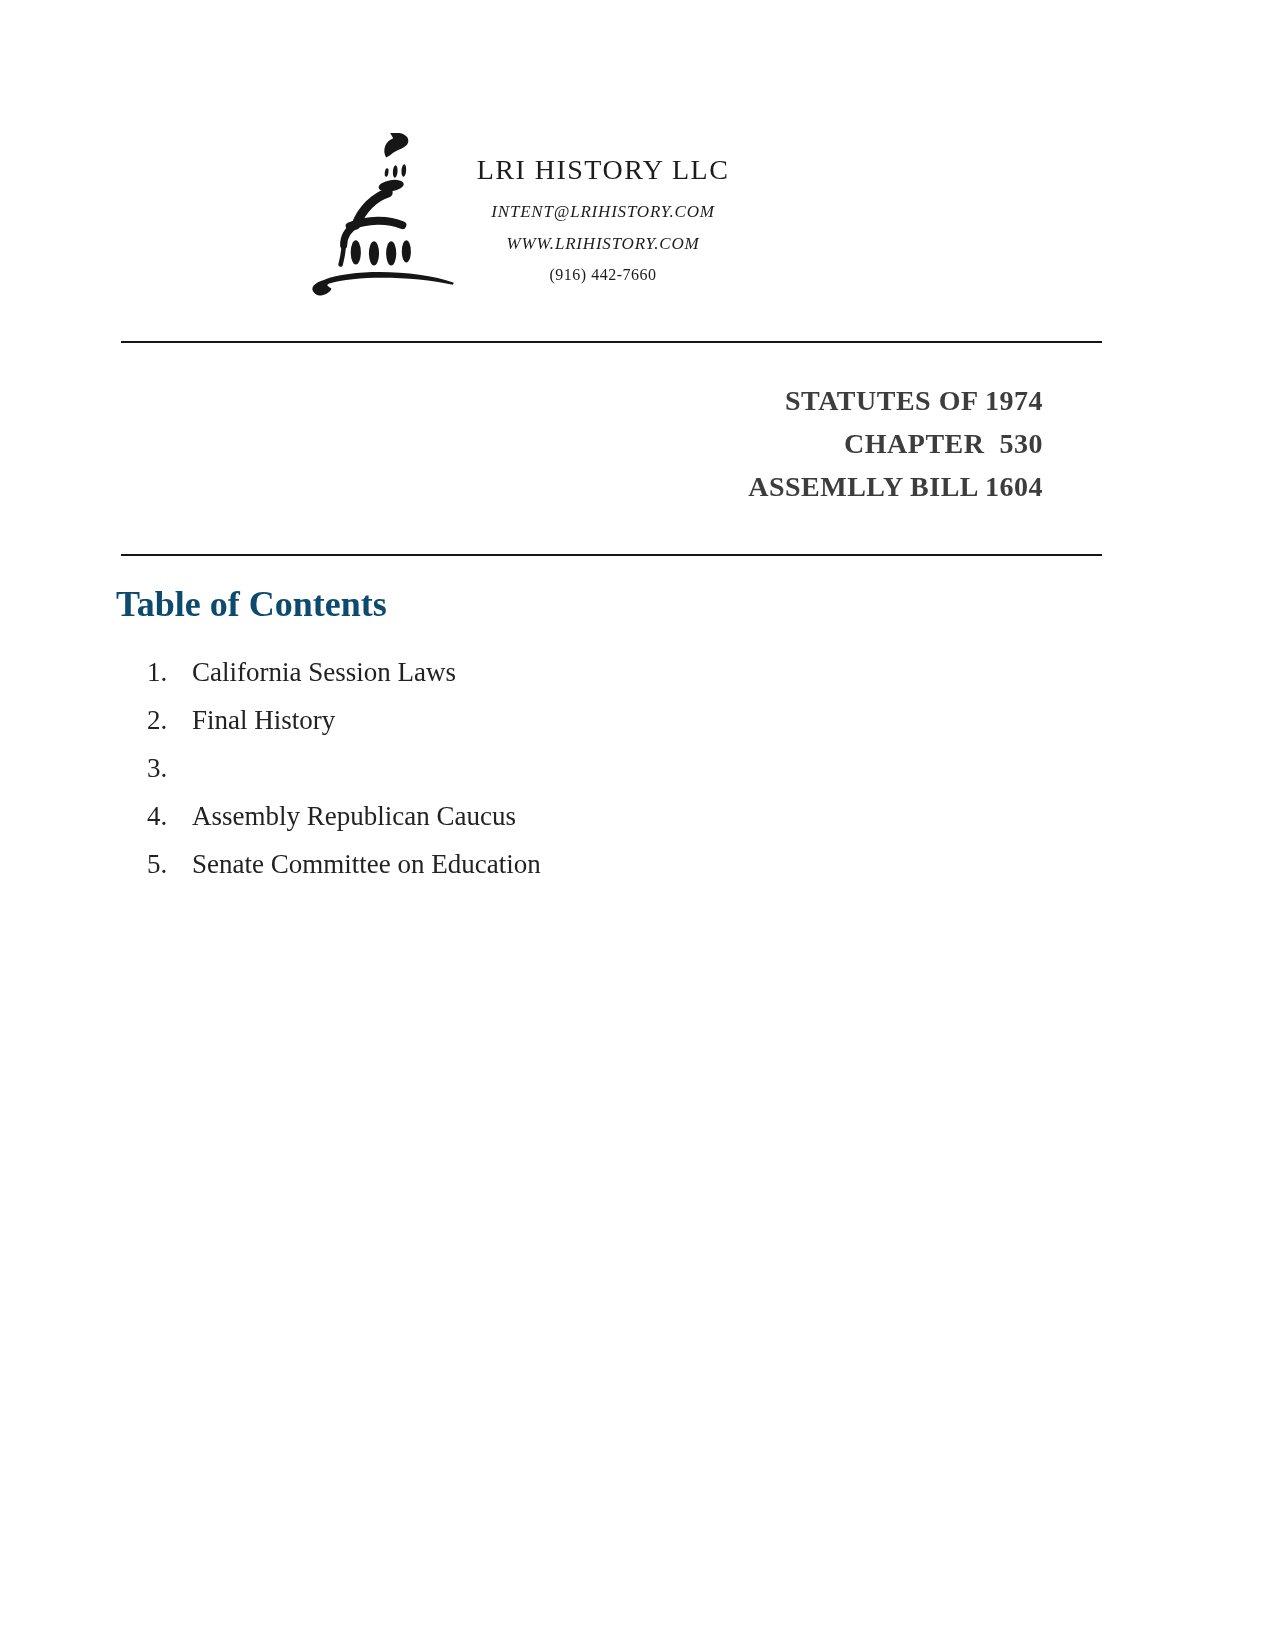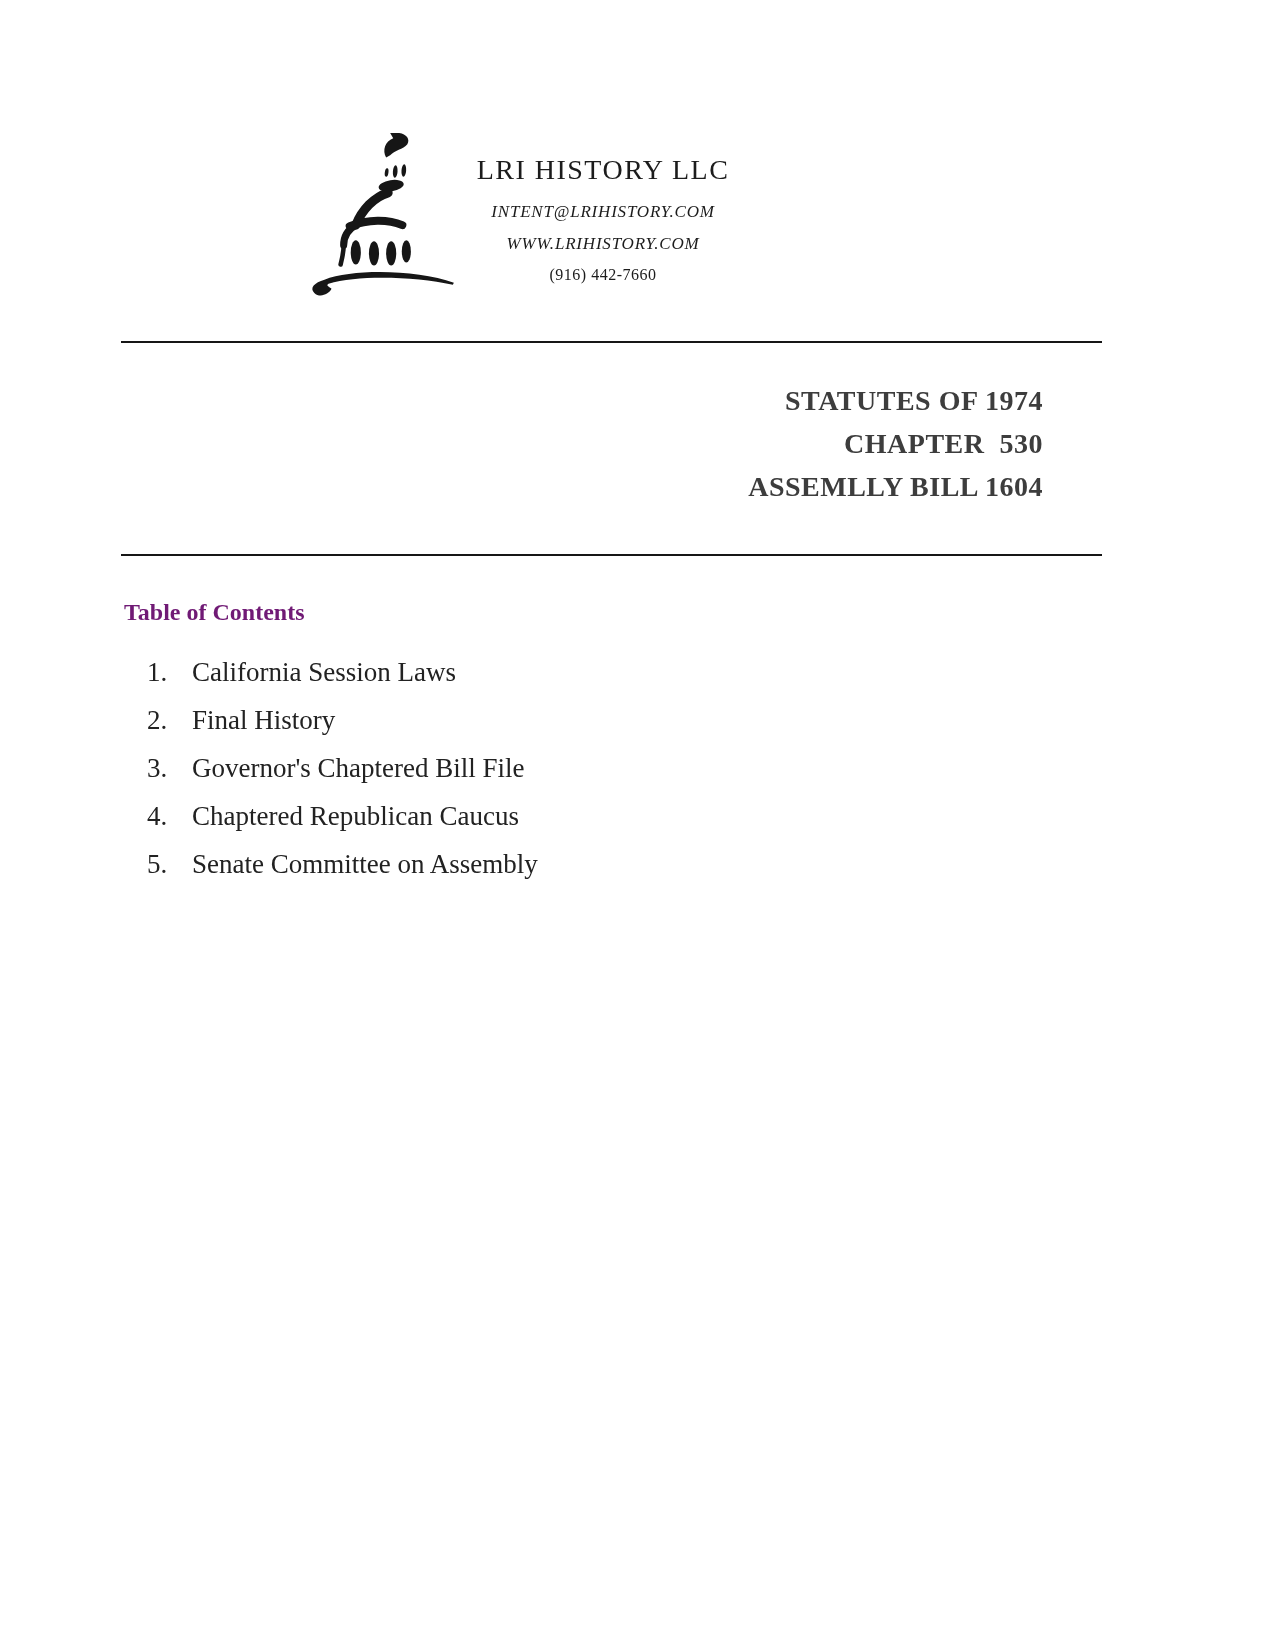--- a/index.html
+++ b/index.html
@@ -78,25 +78,25 @@
     color: #3d3d3d;
     letter-spacing: 0.5px;
   }
   .statute-line { white-space: pre; text-align: right; }
 
   
   .toc-heading {
     position: absolute;
     left: 116px;
     top: 586px;
-    margin: 8px;
-    font-size: 24px;
+    margin: 0;
+    font-size: 36px;
     line-height: 36px;
     font-weight: bold;
-    color: #701a75;
+    color: #0c4a6e;
     white-space: nowrap;
   }
   .toc-list {
     position: absolute;
     left: 147px;
     top: 648px;
     font-size: 27px;
     color: #222222;
   }
   .toc-row {
@@ -168,25 +168,24 @@
     <div class="toc-row">
       <span class="toc-num">1.</span>
       <span class="toc-label">California Session Laws</span>
     </div>
     <div class="toc-row">
       <span class="toc-num">2.</span>
       <span class="toc-label">Final History</span>
     </div>
     <div class="toc-row">
       <span class="toc-num">3.</span>
-      <span class="toc-label">Governor's Chaptered Bill File</span>
     </div>
     <div class="toc-row">
       <span class="toc-num">4.</span>
-      <span class="toc-label">Chaptered Republican Caucus</span>
+      <span class="toc-label">Assembly Republican Caucus</span>
     </div>
     <div class="toc-row">
       <span class="toc-num">5.</span>
-      <span class="toc-label">Senate Committee on Assembly</span>
+      <span class="toc-label">Senate Committee on Education</span>
     </div>
   </div>
 
 </div>
 
 </body></html>

